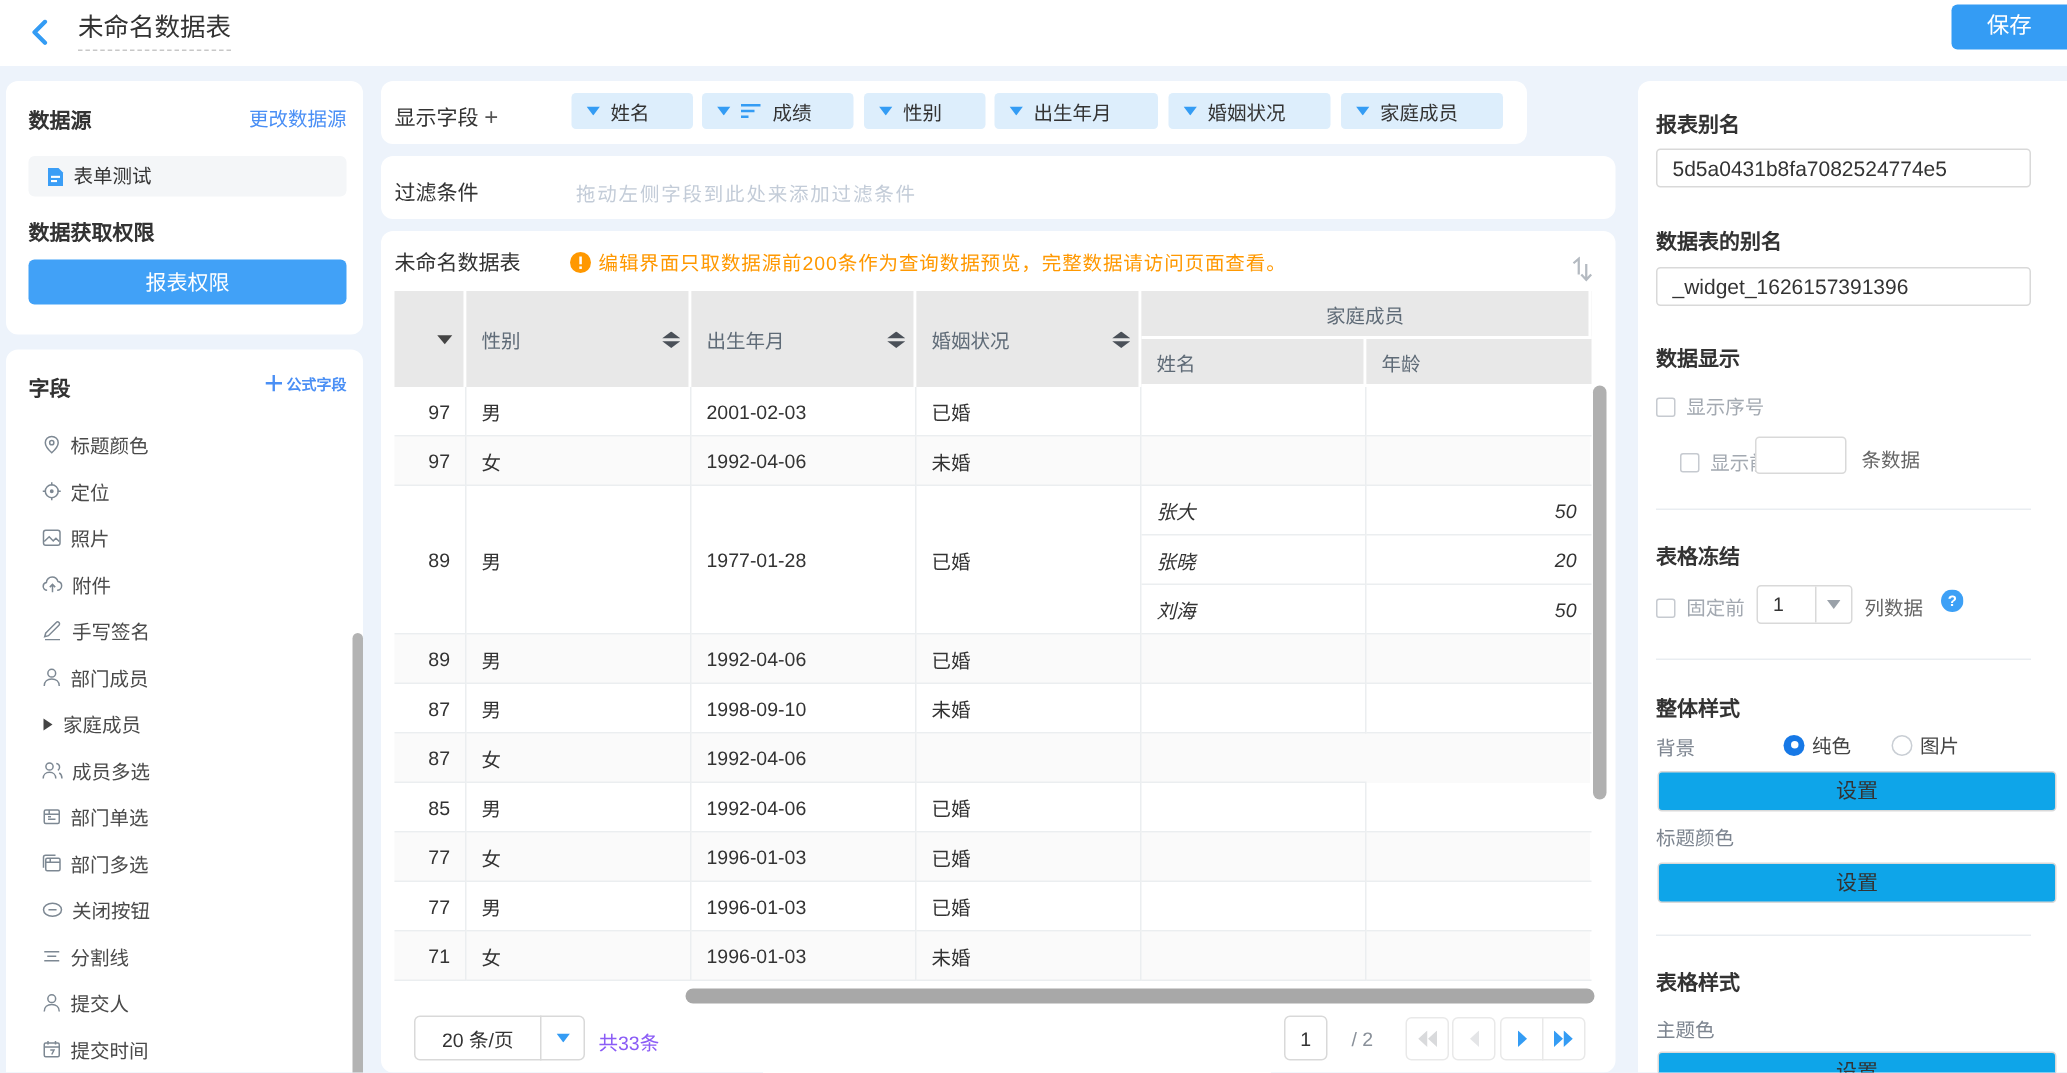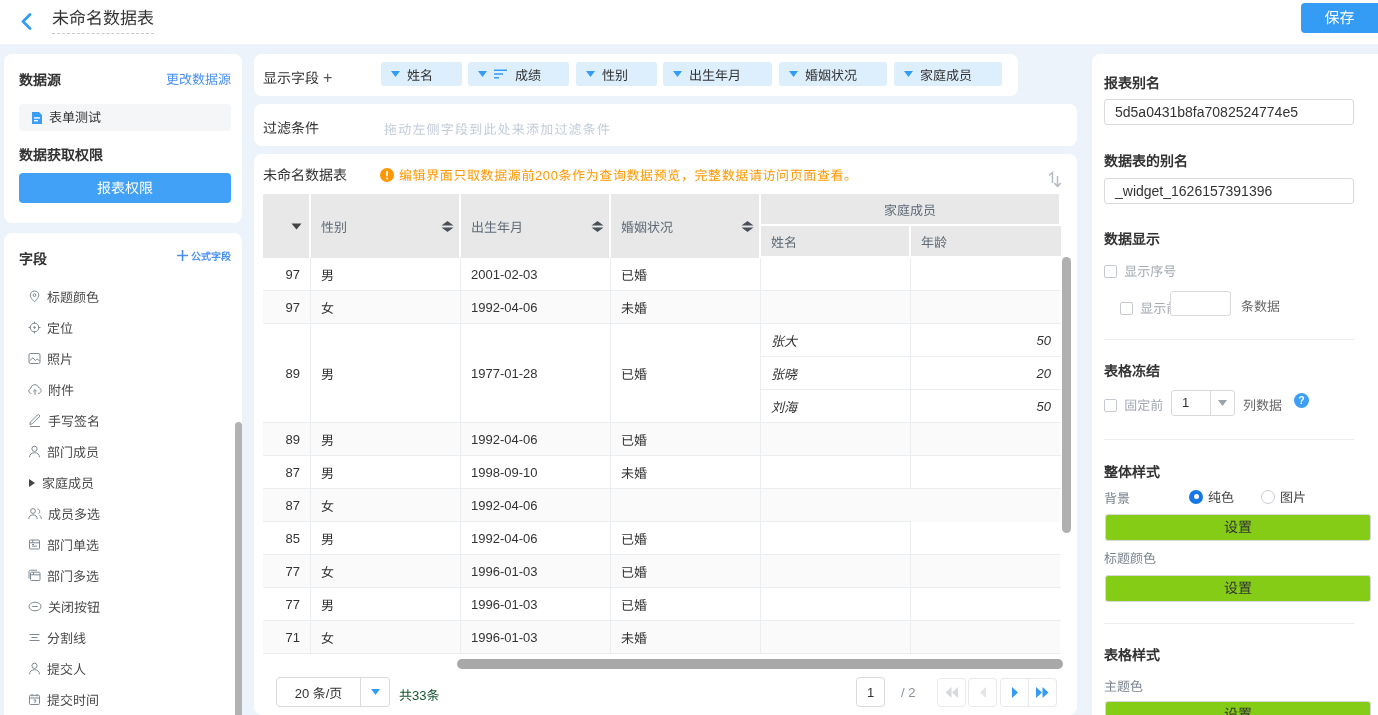--- a/index.html
+++ b/index.html
@@ -46,21 +46,21 @@
 
 .pagbox{position:absolute;height:30px;border:1px solid #d9d9d9;border-radius:4px;background:#fff;font-size:13px;color:#333;display:flex;align-items:center;justify-content:center;}
 
 #rpanel{left:1092px;top:54px;width:286px;height:661px;border-radius:8px 0 0 0;}
 .rc{position:absolute;left:12px;}
 .rhead{font-size:14px;font-weight:bold;color:#333;}
 .rinput{position:absolute;left:12px;width:250px;height:26px;border:1px solid #d9d9d9;border-radius:3px;background:#fff;font-size:14px;color:#333;line-height:24px;padding-left:10px;}
 .gray{color:#a3a9b1;}
 .mid{color:#666;}
 .cbx{display:inline-block;width:13px;height:13px;border:1px solid #c6cad0;border-radius:2px;background:#fff;vertical-align:-2px;}
-.rbtn{position:absolute;left:13px;width:266px;height:27px;border:1px solid #d9d9d9;border-radius:3px;background:#84cc16;font-size:14px;color:#333;text-align:center;line-height:25px;}
+.rbtn{position:absolute;left:13px;width:266px;height:27px;border:1px solid #d9d9d9;border-radius:3px;background:#0ea5e9;font-size:14px;color:#333;text-align:center;line-height:25px;}
 .rdivider{position:absolute;left:12px;width:250px;border-top:1px solid #e9edf1;}
 </style>
 </head>
 <body>
 <div id="topbar">
   <svg id="backic" width="11" height="17" viewBox="0 0 11 17">
       <polyline points="9,1.5 2,8.5 9,15.5" fill="none" stroke="#349cf4" stroke-width="2.8" stroke-linecap="round" stroke-linejoin="round"></polyline>
     </svg>
   <div id="title">未命名数据表</div>
   <div id="savebtn">保存</div>
@@ -385,21 +385,21 @@
   <div class="abs" style="left:203px;top:505px;width:606px;height:10px;background:#a8a8a8;border-radius:5px;"></div>
 
   <div class="pagbox" style="left:22px;top:523px;width:114px;">
     <span style="flex:1;text-align:center;">20 条/页</span>
     <span style="width:29px;height:30px;border-left:1px solid #d9d9d9;display:flex;align-items:center;justify-content:center;">
       <svg width="9" height="6" viewBox="0 0 9 6">
           <path d="M0 0 H9 L4.5 6 Z" fill="#349cf4"></path>
         </svg>
     </span>
   </div>
-  <div class="abs" style="left:145px;top:531px;font-size:13px;color:#14532d;">共33条</div>
+  <div class="abs" style="left:145px;top:531px;font-size:13px;color:#8b5cf6;">共33条</div>
   <div class="pagbox" style="left:602px;top:523px;width:29px;">1</div>
   <div class="abs" style="left:647px;top:531px;font-size:13px;color:#8a919a;">/ 2</div>
   <div class="pagbox" id="nav1" style="left:683px;top:524px;width:29px;height:29px;border-color:#e9e9e9;">
       <svg width="13" height="11" viewBox="0 0 13 11">
         <path d="M6.5 0 L0.5 5.5 L6.5 11 Z M13 0 L7 5.5 L13 11 Z" fill="#d9dadc"></path>
       </svg>
     </div>
   <div class="pagbox" id="nav2" style="left:714px;top:524px;width:29px;height:29px;border-color:#e9e9e9;">
       <svg width="8" height="11" viewBox="0 0 8 11">
         <path d="M7 0 L1 5.5 L7 11 Z" fill="#e4e5e7"></path>

